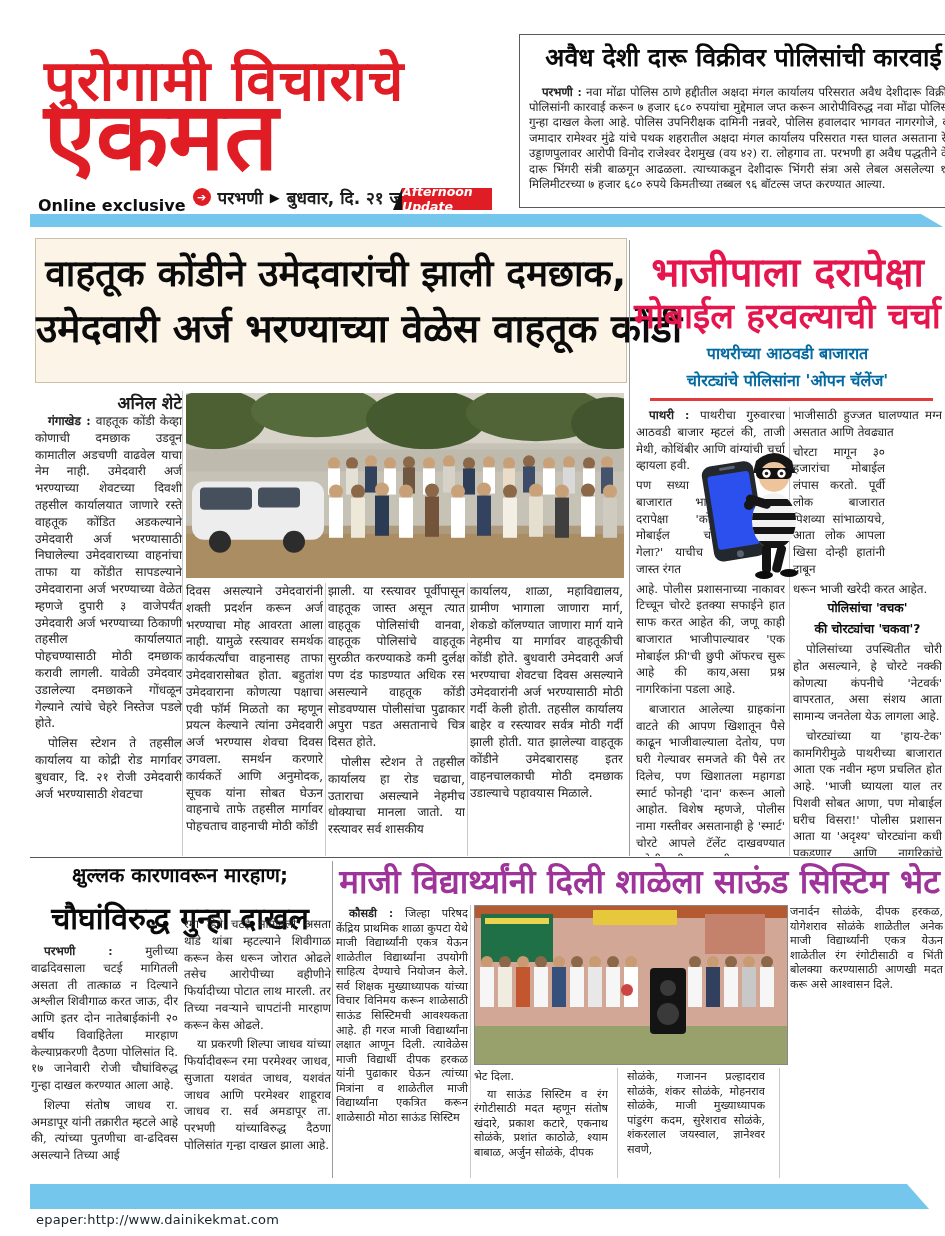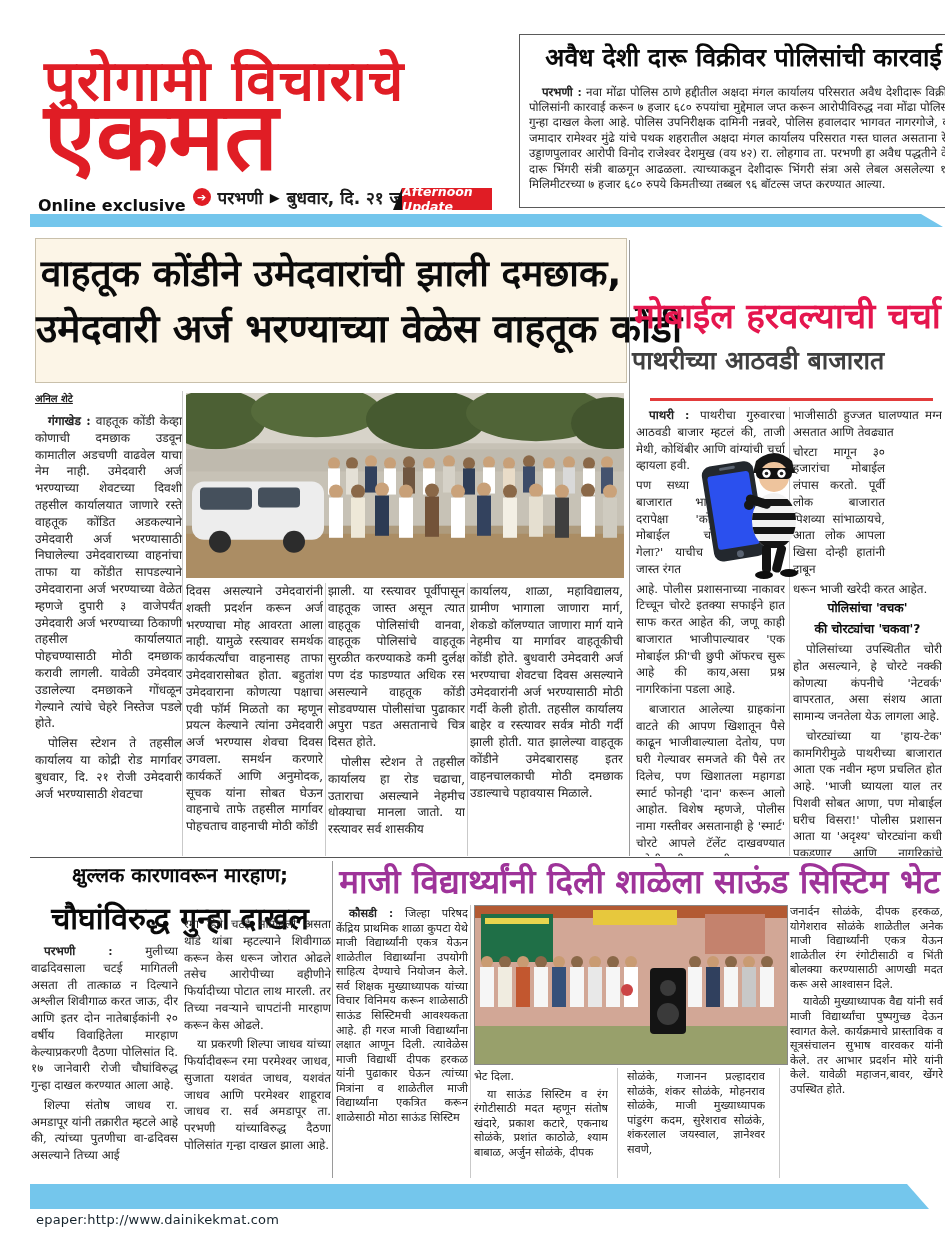--- a/index.html
+++ b/index.html
@@ -33,36 +33,36 @@
 
   
   .tr-article{left:519px;top:34px;width:449px;height:174px;border:1px solid #5a5a5a;
               box-sizing:border-box;padding:2px 9px;overflow:hidden;}
   .tr-headline{font-size:30px;font-weight:800;text-align:center;margin:2px 0 5px;color:#0a0a0a;}
   .tr-body{font-size:11.6px;line-height:1.33;text-align:justify;font-family:"DejaVu Serif",serif;color:var(--body);}
 
   
   .mh-box{left:35px;top:238px;width:592px;height:145px;background:#fcf5e7;border:1px solid #c9c0ab;
           box-sizing:border-box;padding-top:9px;}
-  .mh-line{width:100%;text-align:center;font-size:44px;font-weight:900;color:#0b0b0b;line-height:1.42;}
-  .byline{left:35px;top:391px;width:147px;text-align:left;font-size:10px;font-weight:800;
-          text-decoration:underline;}
+  .mh-line{width:100%;text-align:right;font-size:44px;font-weight:900;color:#0b0b0b;line-height:1.42;}
+  .byline{left:35px;top:391px;width:147px;text-align:right;font-size:17px;font-weight:800;
+          }
   .photo{display:block;}
   .col{position:absolute;overflow:hidden;font-family:"DejaVu Serif",serif;color:var(--body);}
   .col p{margin:0 0 3px;text-align:justify;}
   .ind{text-indent:13px;}
   .lead{font-weight:700;font-family:"DejaVu Serif",serif;}
   .cols-main{font-size:12px;line-height:1.4;}
   .cols-right{font-size:11.8px;line-height:1.42;}
   .cols-bl{font-size:11.8px;line-height:1.42;}
   .cols-br{font-size:11.2px;line-height:1.3;}
 
   
   .rh{left:632px;width:311px;font-size:40px;font-weight:900;color:var(--pink);text-align:center;}
-  .rs{left:632px;width:311px;font-size:25px;font-weight:800;color:#404040;}
+  .rs{left:632px;width:311px;font-size:16px;font-weight:800;color:#0369a1;text-align:center;}
   .rrule{left:650px;top:398px;width:283px;height:3px;background:#e23b3b;}
   .narrow-r{width:97px;}
   .narrow-l{width:92px;margin-left:57px;}
   .inline-subhead{font-weight:800;text-align:center !important;color:#0d0d0d;margin:2px 0 1px;
                   font-family:"DejaVu Sans",sans-serif;font-size:12.3px;}
 
   
   .blh{left:28px;width:304px;font-size:30px;font-weight:900;color:#0a0a0a;text-align:center;}
   .brh{left:336px;top:858px;width:607px;font-size:33px;font-weight:900;color:var(--purple);text-align:center;}
 
@@ -242,22 +242,24 @@
     <p>दिवस असल्याने उमेदवारांनी शक्ती प्रदर्शन करून अर्ज भरण्याचा मोह आवरता आला नाही. यामुळे रस्त्यावर समर्थक कार्यकर्त्यांचा वाहनासह ताफा उमेदवारासोबत होता. बहुतांश उमेदवाराना कोणत्या पक्षाचा एवी फॉर्म मिळतो का म्हणून प्रयत्न केल्याने त्यांना उमेदवारी अर्ज भरण्यास शेवचा दिवस उगवला. समर्थन करणारे कार्यकर्ते आणि अनुमोदक, सूचक यांना सोबत घेऊन वाहनाचे ताफे तहसील मार्गावर पोहचताच वाहनाची मोठी कोंडी</p>
   </div>
   <div class="col cols-main" style="left:328px;top:583px;width:137px;height:273px;">
     <p>झाली. या रस्त्यावर पूर्वीपासून वाहतूक जास्त असून त्यात वाहतूक पोलिसांची वानवा, वाहतूक पोलिसांचे वाहतूक सुरळीत करण्याकडे कमी दुर्लक्ष पण दंड फाडण्यात अधिक रस असल्याने वाहतूक कोंडी सोडवण्यास पोलीसांचा पुढाकार अपुरा पडत असतानाचे चित्र दिसत होते.</p>
     <p class="ind">पोलीस स्टेशन ते तहसील कार्यालय हा रोड चढाचा, उताराचा असल्याने नेहमीच धोक्याचा मानला जातो. या रस्त्यावर सर्व शासकीय</p>
   </div>
   <div class="col cols-main" style="left:470px;top:583px;width:153px;height:273px;">
     <p>कार्यालय, शाळा, महाविद्यालय, ग्रामीण भागाला जाणारा मार्ग, शेकडो कॉलण्यात जाणारा मार्ग याने नेहमीच या मार्गावर वाहतूकीची कोंडी होते. बुधवारी उमेदवारी अर्ज भरण्याचा शेवटचा दिवस असल्याने उमेदवारांनी अर्ज भरण्यासाठी मोठी गर्दी केली होती. तहसील कार्यालय बाहेर व रस्त्यावर सर्वत्र मोठी गर्दी झाली होती. यात झालेल्या वाहतूक कोंडीने उमेदबारासह इतर वाहनचालकाची मोठी दमछाक उडाल्याचे पहावयास मिळाले.</p>
   </div>
 
+  <div class="abs rh fit" style="top:243px;">भाजीपाला दरापेक्षा</div>
   <div class="abs rh fit" style="top: 291px; font-size: 35px;">मोबाईल हरवल्याची चर्चा</div>
   <div class="abs rs fit" style="top:342px;">पाथरीच्या आठवडी बाजारात</div>
+  <div class="abs rs fit" style="top:369px;">चोरट्यांचे पोलिसांना 'ओपन चॅलेंज'</div>
   <div class="abs rrule"></div>
 
   <div class="col cols-right" style="left:636px;top:407px;width:149px;height:449px;">
     <p class="ind"><b class="lead">पाथरी :</b> <span>पाथरीचा गुरुवारचा आठवडी बाजार म्हटलं की, ताजी मेथी, कोथिंबीर आणि वांग्यांची चर्चा व्हायला हवी.</span></p>
     <p class="narrow-r">पण सध्या इथल्या बाजारात भाजीच्या दरापेक्षा 'कोणाचा मोबाईल चोरीला गेला?' याचीच चर्चा जास्त रंगत</p>
     <p>आहे. पोलीस प्रशासनाच्या नाकावर टिच्चून चोरटे इतक्या सफाईने हात साफ करत आहेत की, जणू काही बाजारात भाजीपाल्यावर 'एक मोबाईल फ्री'ची छुपी ऑफरच सुरू आहे की काय,असा प्रश्न नागरिकांना पडला आहे.</p>
     <p class="ind">बाजारात आलेल्या ग्राहकांना वाटते की आपण खिशातून पैसे काढून भाजीवाल्याला देतोय, पण घरी गेल्यावर समजते की पैसे तर दिलेच, पण खिशातला महागडा स्मार्ट फोनही 'दान' करून आलो आहोत. विशेष म्हणजे, पोलीस नामा गस्तीवर असतानाही हे 'स्मार्ट' चोरटे आपले टॅलेंट दाखवण्यात कुठेही कमी पडत नाहीत.</p>
 
   </div>
   <div class="col cols-right" style="left:793px;top:407px;width:149px;height:449px;">
@@ -409,19 +411,18 @@
 
   <div class="col cols-br" style="left:474px;top:1070px;width:134px;height:108px;">
     <p>भेट दिला.</p>
     <p class="ind">या साऊंड सिस्टिम व रंग रंगोटीसाठी मदत म्हणून संतोष खंदारे, प्रकाश कटारे, एकनाथ सोळंके, प्रशांत काठोळे, श्याम बाबाळ, अर्जुन सोळंके, दीपक</p>
   </div>
   <div class="col cols-br" style="left:627px;top:1070px;width:138px;height:108px;">
     <p>सोळंके, गजानन प्रल्हादराव सोळंके, शंकर सोळंके, मोहनराव सोळंके, माजी मुख्याध्यापक पांडुरंग कदम, सुरेशराव सोळंके, शंकरलाल जयस्वाल, ज्ञानेश्वर सवणे,</p>
   </div>
   <div class="col cols-br" style="left:790px;top:905px;width:153px;height:273px;">
     <p>जनार्दन सोळंके, दीपक हरकळ, योगेशराव सोळंके शाळेतील अनेक माजी विद्यार्थ्यांनी एकत्र येऊन शाळेतील रंग रंगोटीसाठी व भिंती बोलक्या करण्यासाठी आणखी मदत करू असे आश्वासन दिले.</p>
-    <p class="ind">यावेळी मुख्याध्यापक वैद्य यांनी सर्व माजी विद्यार्थ्यांचा पुष्पगुच्छ देऊन स्वागत केले. कार्यक्रमाचे प्रास्ताविक व सूत्रसंचालन सुभाष वारवकर यांनी केले. तर आभार प्रदर्शन मोरे यांनी केले. यावेळी महाजन,बावर, खेंगरे उपस्थित होते.</p>
   </div>
 
   <div class="abs bar bottom"></div>
   <div class="abs footer-url">epaper:http://www.dainikekmat.com</div>
 
 </div>
 
 </body></html>

